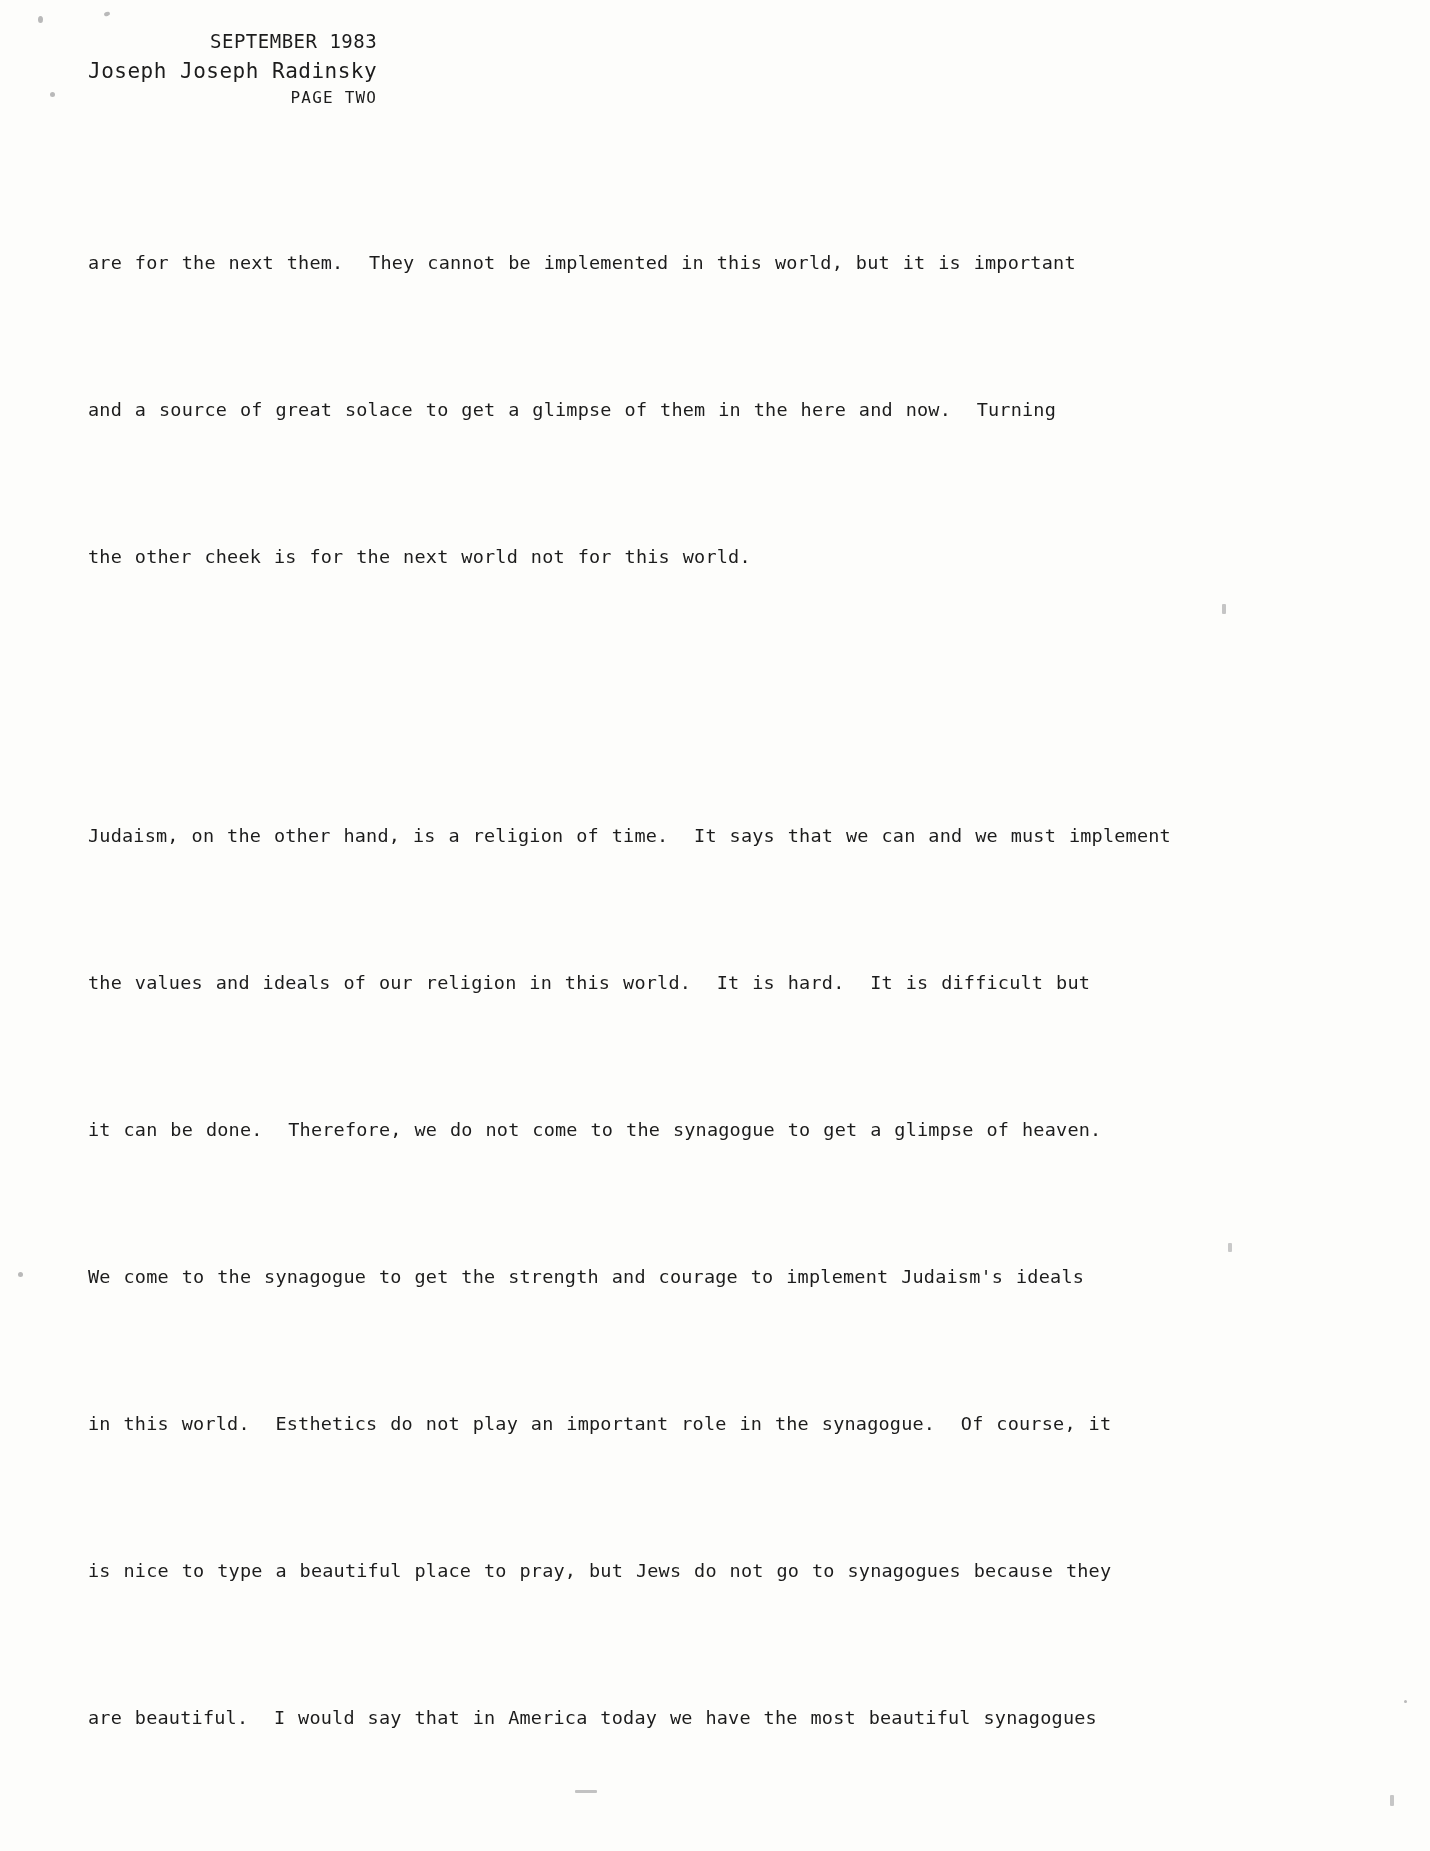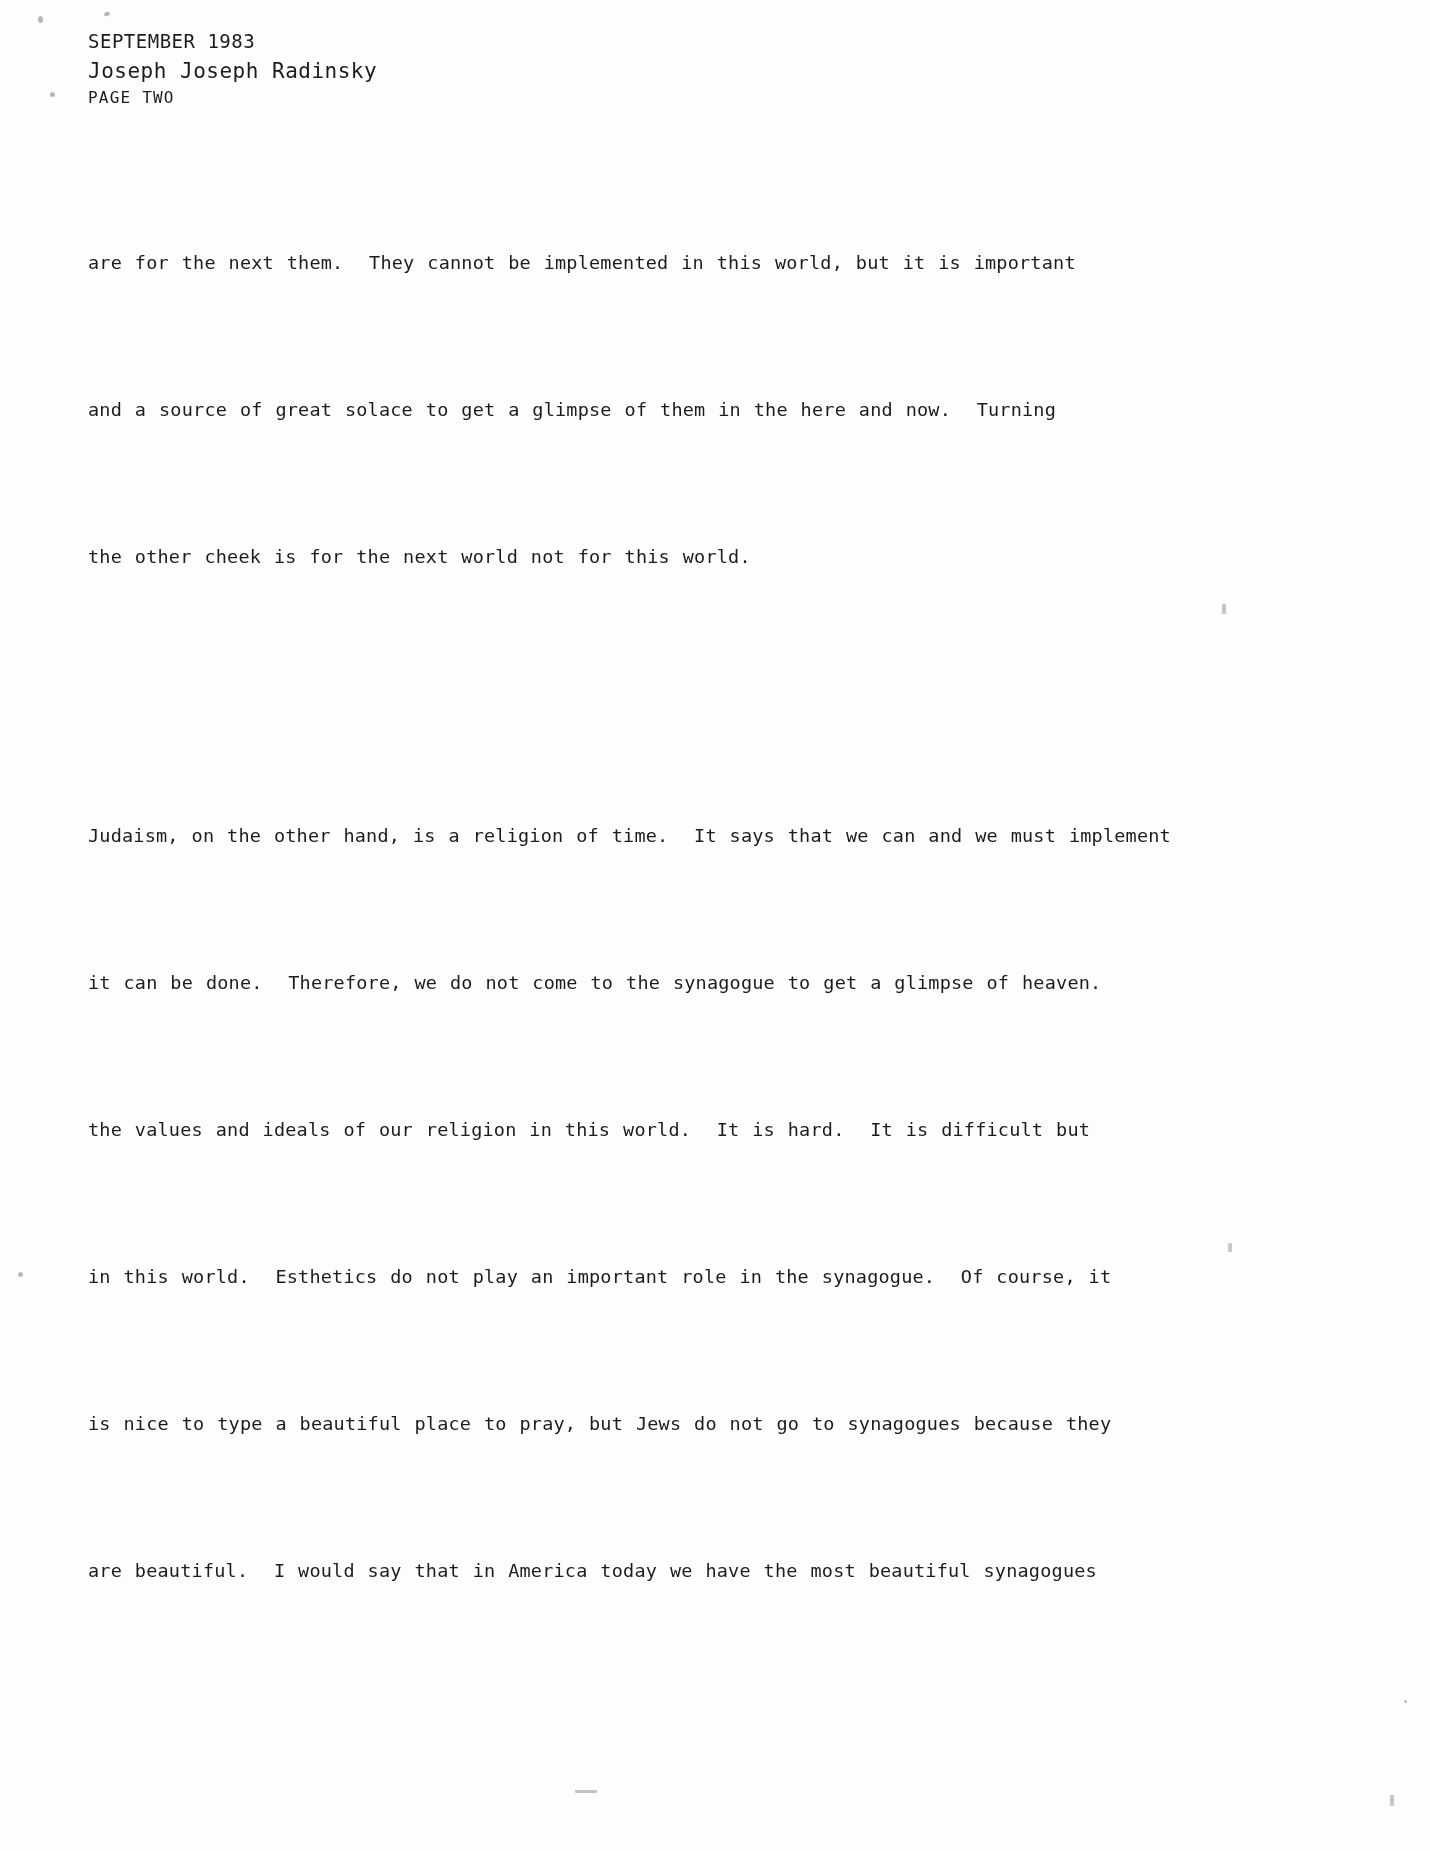--- a/index.html
+++ b/index.html
@@ -24,20 +24,21 @@
   }
   .header {
     position: absolute;
     left: 88px;
     top: 28px;
     line-height: 1.45;
   }
   .header .hline {
     white-space: pre;
     letter-spacing: 0.5px;
+    text-align: right;
   }
   .header .hline.l1 { font-size: 19px; }
   .header .hline.l2 { font-size: 21px; }
   .header .hline.l3 { font-size: 16px; letter-spacing: 1.2px; }
 
   .body-text {
     position: absolute;
     left: 88px;
     top: 140px;
     width: 1120px;
@@ -93,22 +94,23 @@
   <div class="body-text">
 
     <p class="para">
       <span class="ln">are for the next them.  They cannot be implemented in this world, but it is important</span>
       <span class="ln">and a source of great solace to get a glimpse of them in the here and now.  Turning</span>
       <span class="ln">the other cheek is for the next world not for this world.</span>
     </p>
 
     <p class="para">
       <span class="ln">Judaism, on the other hand, is a religion of time.  It says that we can and we must implement</span>
+      <span class="ln">the values and ideals of our religion in this world.  It is hard.  It is difficult but</span>
       <span class="ln">it can be done.  Therefore, we do not come to the synagogue to get a glimpse of heaven.</span>
-      <span class="ln">the values and ideals of our religion in this world.  It is hard.  It is difficult but</span>
+      <span class="ln">We come to the synagogue to get the strength and courage to implement Judaism's ideals</span>
       <span class="ln">in this world.  Esthetics do not play an important role in the synagogue.  Of course, it</span>
       <span class="ln">is nice to type a beautiful place to pray, but Jews do not go to synagogues because they</span>
       <span class="ln">are beautiful.  I would say that in America today we have the most beautiful synagogues</span>
       
       
     </p>
 
   </div>
 </div>
 

